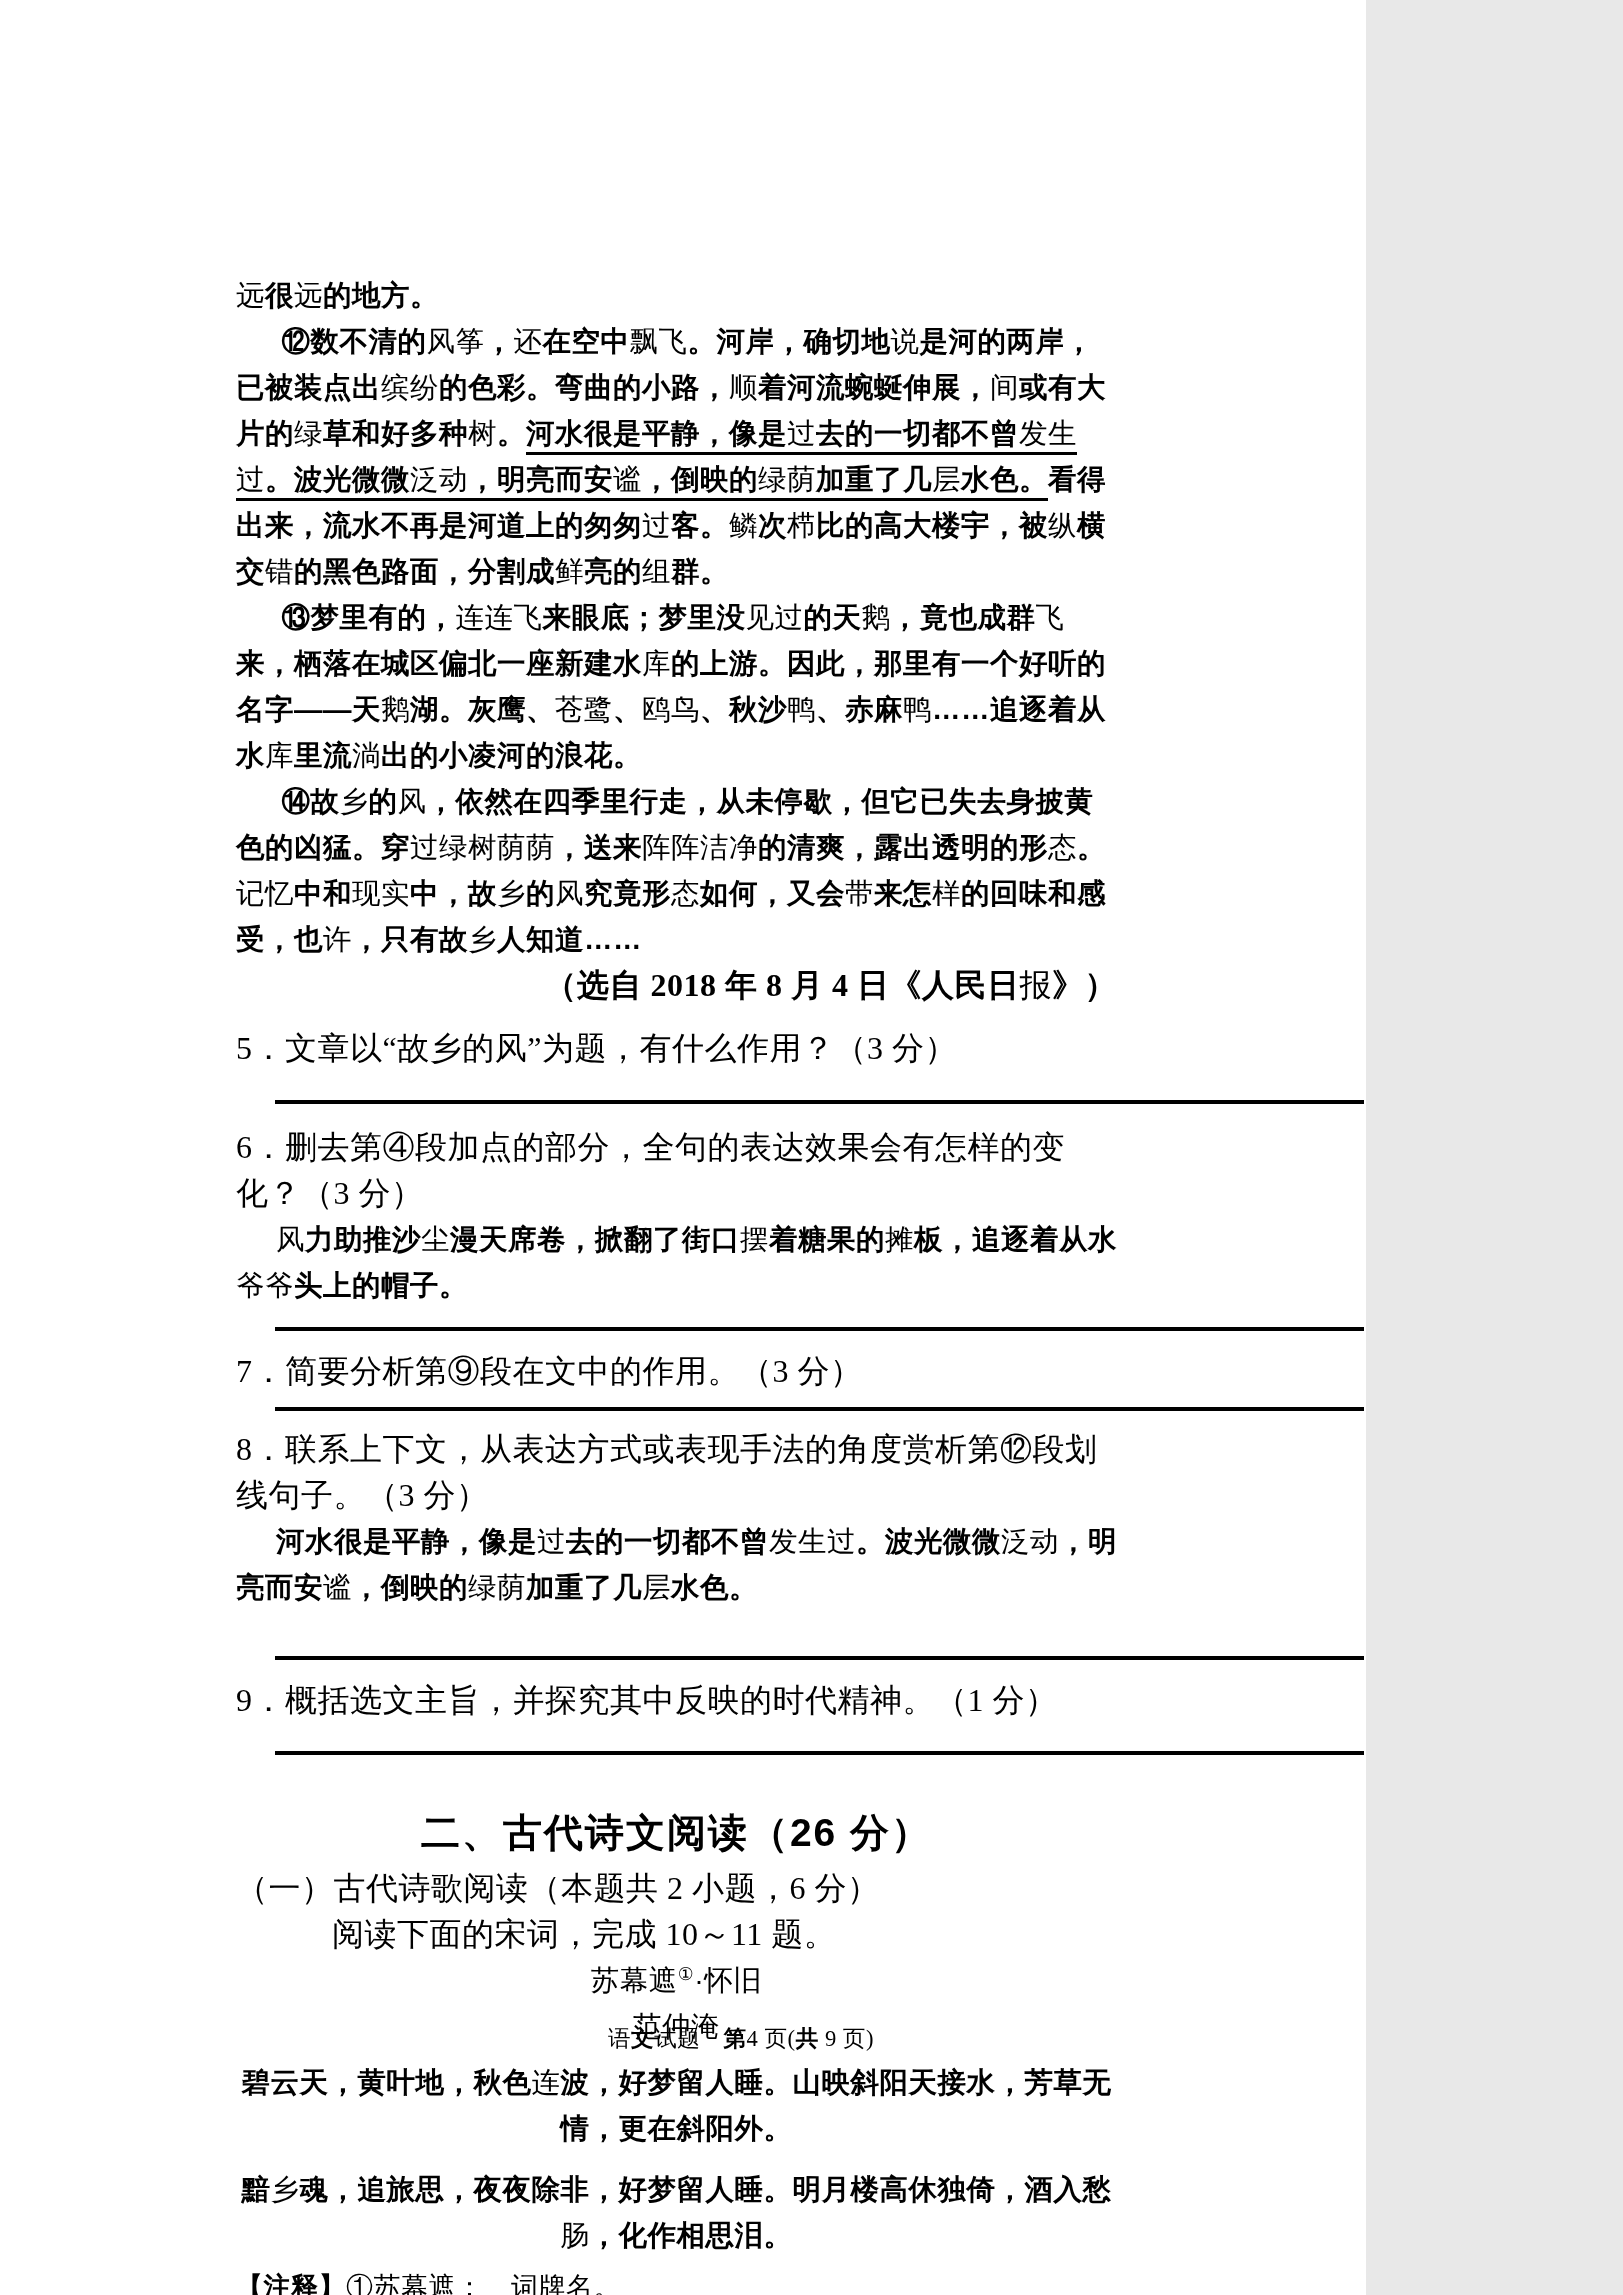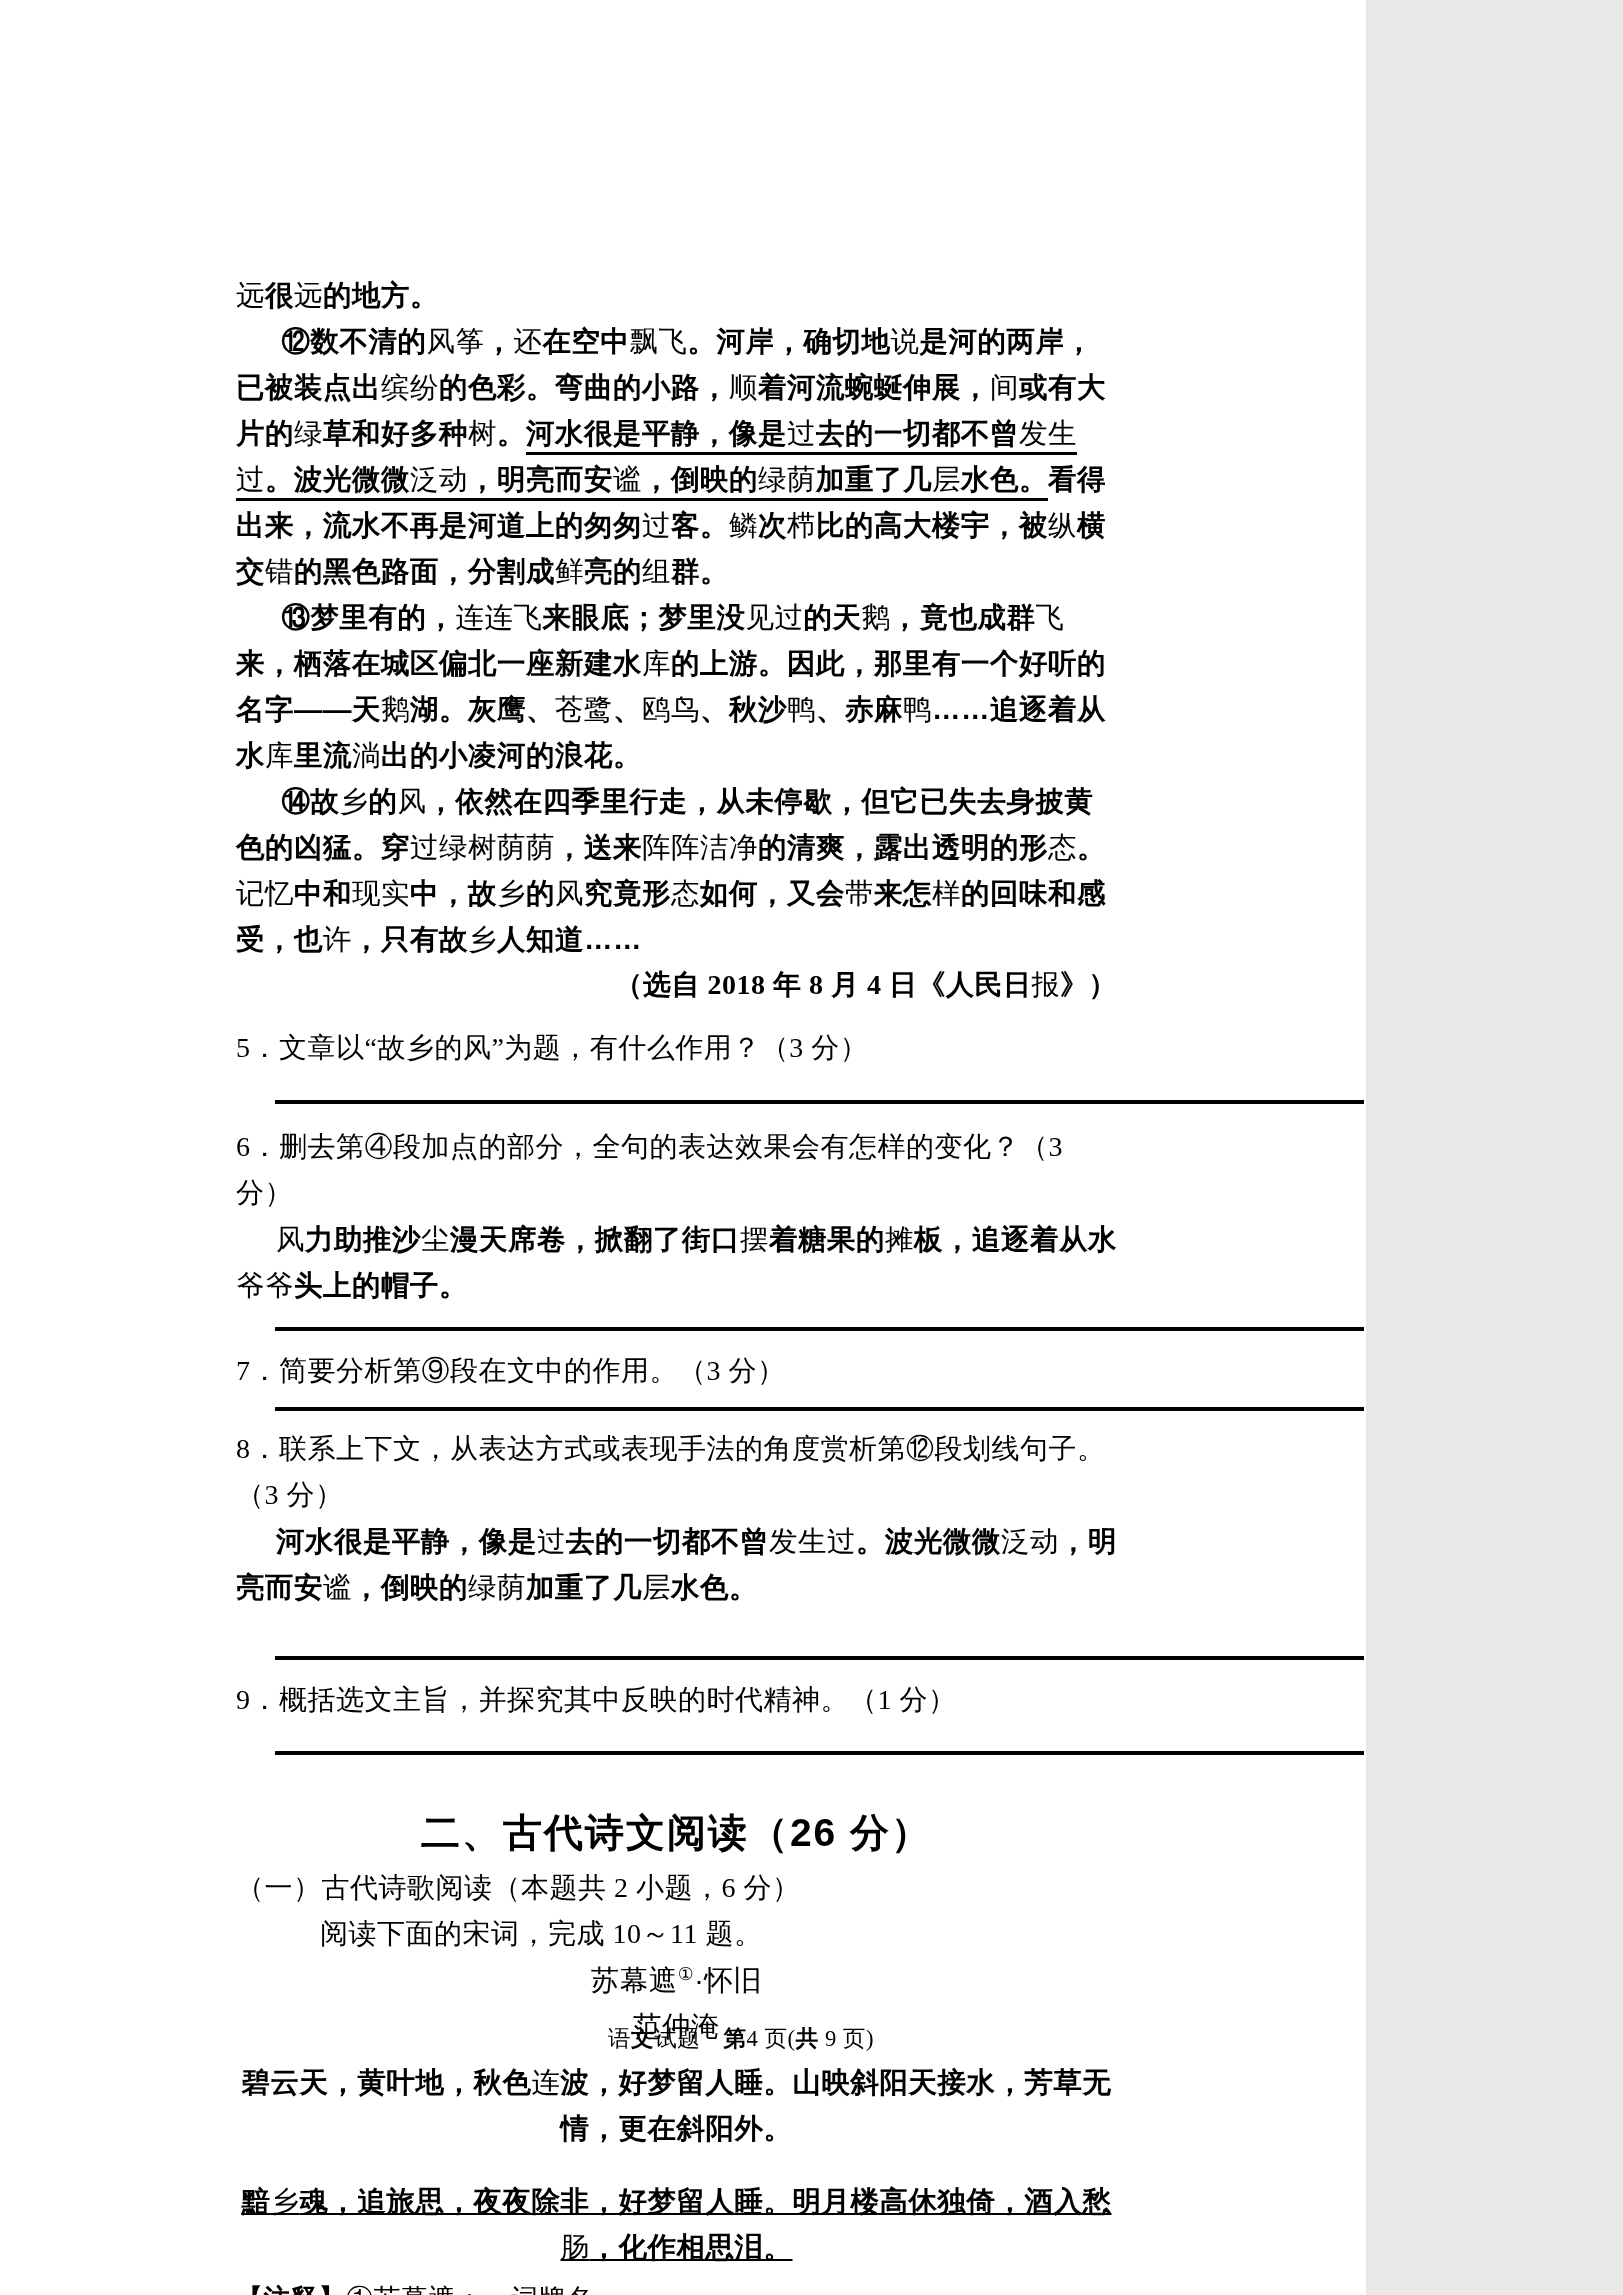--- a/index.html
+++ b/index.html
@@ -9,21 +9,21 @@
     background:#ffffff;
     box-sizing:border-box;
     padding:272px 249px 0 236px;
     color:#000;
     overflow:hidden;
   }
   .page *{margin:0;padding:0;}
   
   .sans-line{font-family:"Liberation Sans",sans-serif;font-size:28.5px;line-height:46px;letter-spacing:0.5px;}
   
-  .serif-line{font-family:"Liberation Serif",serif;font-size:28px;line-height:46px;letter-spacing:0.5px;}
+  .serif-line{font-family:"Liberation Serif",serif;font-size:32px;line-height:46px;letter-spacing:0.5px;}
   
   .run-b{font-family:"Liberation Sans",sans-serif;font-weight:700;}
   .run-l{font-family:"Liberation Sans",sans-serif;font-weight:400;}
   .run-sb{font-family:"Liberation Serif",serif;font-weight:700;}
   .run-s{font-family:"Liberation Serif",serif;font-weight:400;}
   .run-u{text-decoration:underline;text-decoration-thickness:2.9px;text-underline-offset:8.8px;text-decoration-color:#000;}
   .para{text-indent:1.6em;}
   .quote{text-indent:1.4em;}
   .attr{text-align:right;}
   .rule{border:none;border-top:4.4px solid #000;margin-left:39px;width:1089px;height:0;}
@@ -45,21 +45,21 @@
   .sub-heading{margin-top:3px;font-family:Liberation Serif, serif;}
   .intro{text-indent:3em;}
   .poem-title,.poem-author{
     text-align:center;
     font-family:"Liberation Sans",sans-serif;font-weight:500;
     font-size:28.5px;line-height:46px;letter-spacing:0.5px;
   }
   .poem-title sup{font-size:17.7px;vertical-align:super;line-height:0;}
   .poem-line{text-align:center;}
   .poem-l1{margin-top:9.8px;}
-  .poem-l2{margin-top:27px;text-decoration:underline;}
+  .poem-l2{margin-top:15px;}
   .note{margin-top:5.9px;font-size:27px;}
   .footer{
     position:absolute;top:2024px;left:0;width:1482px;
     text-align:center;
     font-family:"Liberation Serif",serif;
     font-size:22.6px;line-height:29.4px;letter-spacing:0.5px;
   }
 </style>
 </head>
 <body>

